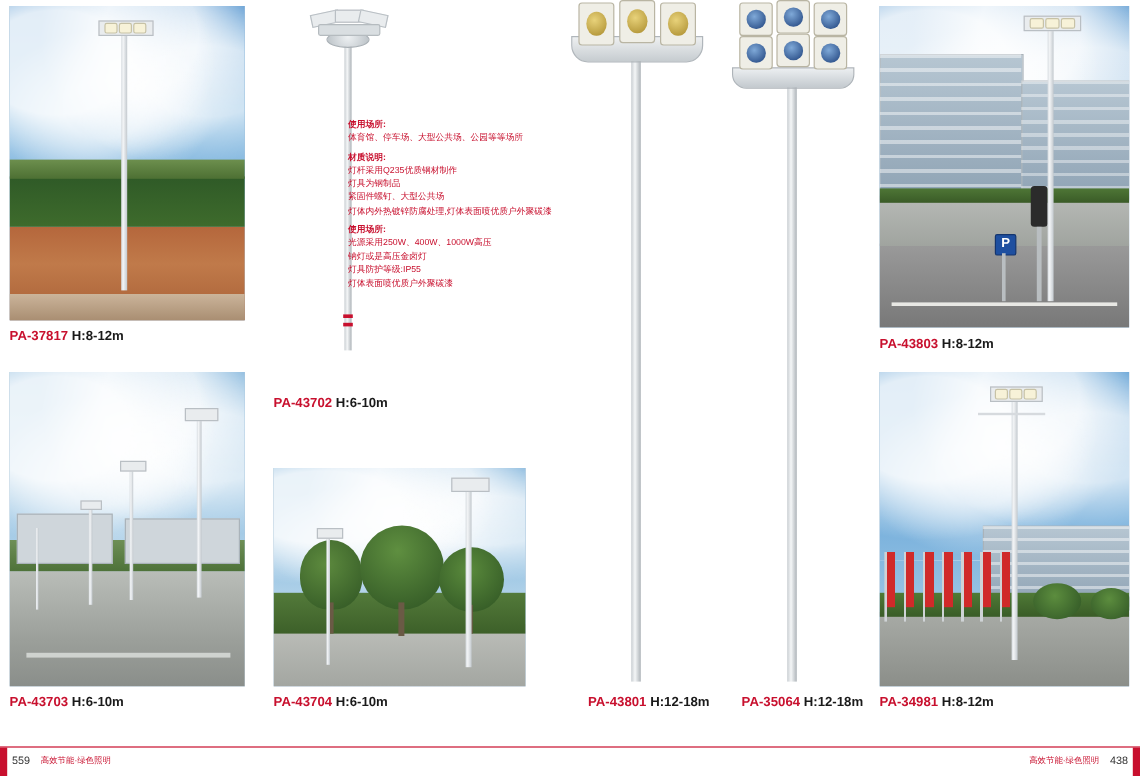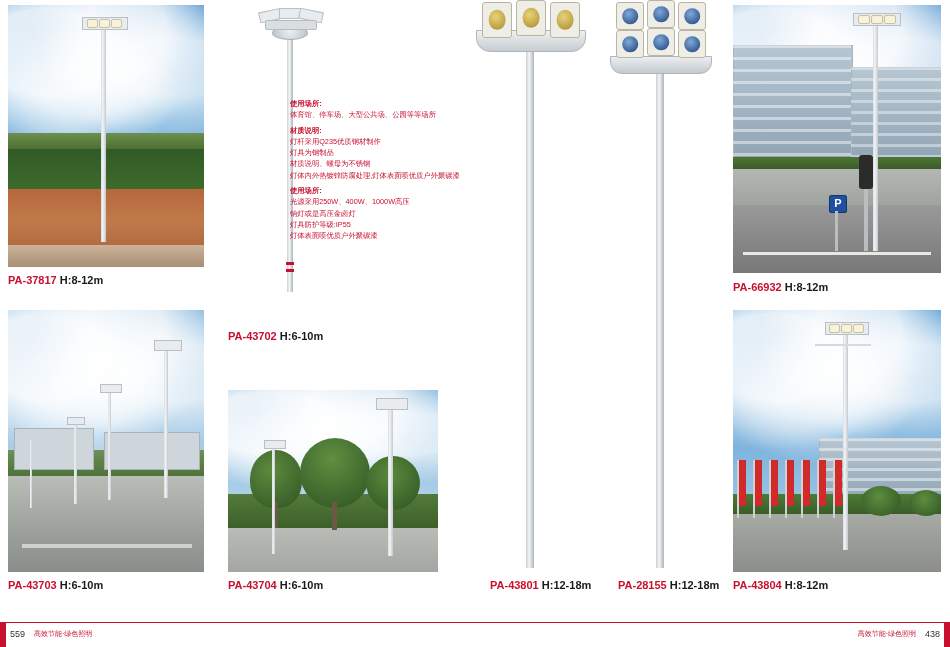--- a/index.html
+++ b/index.html
@@ -123,21 +123,21 @@
     <span class="h">H:6-10m</span>
   </div>
 
   <div class="spec" style="left:290px;top:98px;">
     <p class="hd">使用场所:</p>
     <p>体育馆、停车场、大型公共场、公园等等场所</p>
     <div class="gap"></div>
     <p class="hd">材质说明:</p>
     <p>灯杆采用Q235优质钢材制作</p>
     <p>灯具为钢制品</p>
-    <p>材质说明、螺母为不锈钢</p>
+    <p>紧固件螺钉、大型公共场</p>
     <p>灯体内外热镀锌防腐处理,灯体表面喷优质户外聚碳漆</p>
     <div class="gap"></div>
     <p class="hd">使用场所:</p>
     <p>光源采用250W、400W、1000W高压</p>
     <p>钠灯或是高压金卤灯</p>
     <p>灯具防护等级:IP55</p>
     <p>灯体表面喷优质户外聚碳漆</p>
   </div>
 
   <div class="photo" style="left:228px;top:390px;width:210px;height:182px;">
@@ -201,21 +201,21 @@
         </div>
       <div class="cell" style="left:41px;top:28px;width:26px;height:26px;">
           <i class="blue"></i>
         </div>
       <div class="cell" style="left:72px;top:30px;width:26px;height:26px;">
           <i class="blue"></i>
         </div>
     </div>
   </div>
   <div class="caption" style="left:618px;top:579px;">
-    <span>PA-28155</span>
+    <span>PA-35064</span>
     <span class="h">H:12-18m</span>
   </div>
 
   <div class="photo" style="left:733px;top:5px;width:208px;height:268px;">
     <div class="sky" style="background:linear-gradient(180deg,#4b90cd 0%,#7fb2da 45%,#c3dbec 100%);"></div>
     <div class="clouds"></div>
 
     <div class="bldg glass" style="left:0px;top:40px;width:118px;height:120px;"></div>
     <div class="bldg glass" style="left:118px;top:62px;width:90px;height:98px;"></div>
     <div style="position:absolute;left:0;top:40px;width:118px;height:120px;
@@ -233,21 +233,21 @@
     <div style="position:absolute;left:126px;top:150px;width:14px;height:34px;background:#2b2b2b;border-radius:3px;"></div>
     <div style="position:absolute;left:131px;top:184px;width:4px;height:62px;background:#b9bec1;"></div>
 
     <div class="pole" style="left:140px;top:18px;width:5px;height:228px;"></div>
     <div class="lamp-head" style="left:120px;top:8px;width:46px;height:11px;"></div>
     <div class="lamp-dot" style="left:125px;top:10px;width:10px;height:7px;"></div>
     <div class="lamp-dot" style="left:138px;top:10px;width:10px;height:7px;"></div>
     <div class="lamp-dot" style="left:151px;top:10px;width:10px;height:7px;"></div>
   </div>
   <div class="caption" style="left:733px;top:281px;">
-    <span>PA-66932</span>
+    <span>PA-43803</span>
     <span class="h">H:8-12m</span>
   </div>
 
   <div class="photo" style="left:733px;top:310px;width:208px;height:262px;">
     <div class="sky" style="background:linear-gradient(180deg,#3f8ccb 0%,#74aedb 45%,#bcd8ec 100%);"></div>
     <div class="clouds"></div>
     <div class="bldg glass" style="left:86px;top:128px;width:122px;height:66px;"></div>
     <div style="position:absolute;left:86px;top:128px;width:122px;height:66px;
         background:repeating-linear-gradient(180deg,rgba(255,255,255,.45) 0 3px,rgba(0,0,0,0) 3px 10px);"></div>
     <div style="position:absolute;left:0;bottom:0;width:100%;height:62px;background:linear-gradient(180deg,#a8aba6 0%,#8b8e89 100%);"></div>
@@ -262,21 +262,21 @@
     <div style="position:absolute;left:176px;top:180px;width:34px;height:26px;border-radius:50%;background:radial-gradient(circle at 45% 35%,#5c8d3e,#2e5324);"></div>
 
     <div class="pole" style="left:110px;top:22px;width:5px;height:218px;"></div>
     <div class="lamp-head" style="left:92px;top:12px;width:42px;height:11px;"></div>
     <div class="lamp-dot" style="left:96px;top:14px;width:9px;height:7px;"></div>
     <div class="lamp-dot" style="left:108px;top:14px;width:9px;height:7px;"></div>
     <div class="lamp-dot" style="left:120px;top:14px;width:9px;height:7px;"></div>
     <div style="position:absolute;left:82px;top:34px;width:56px;height:2px;background:#d6dade;"></div>
   </div>
   <div class="caption" style="left:733px;top:579px;">
-    <span>PA-43804</span>
+    <span>PA-34981</span>
     <span class="h">H:8-12m</span>
   </div>
 
   <div class="footer-line"></div>
   <div class="side-bar" style="left:0;bottom:0;height:24px;"></div>
   <div class="side-bar" style="right:0;bottom:0;height:24px;"></div>
   <div class="pgnum" style="left:10px;">559</div>
   <div class="foot-red" style="left:34px;">高效节能·绿色照明</div>
   <div class="pgnum" style="right:10px;">438</div>
   <div class="foot-red" style="right:34px;">高效节能·绿色照明</div>

